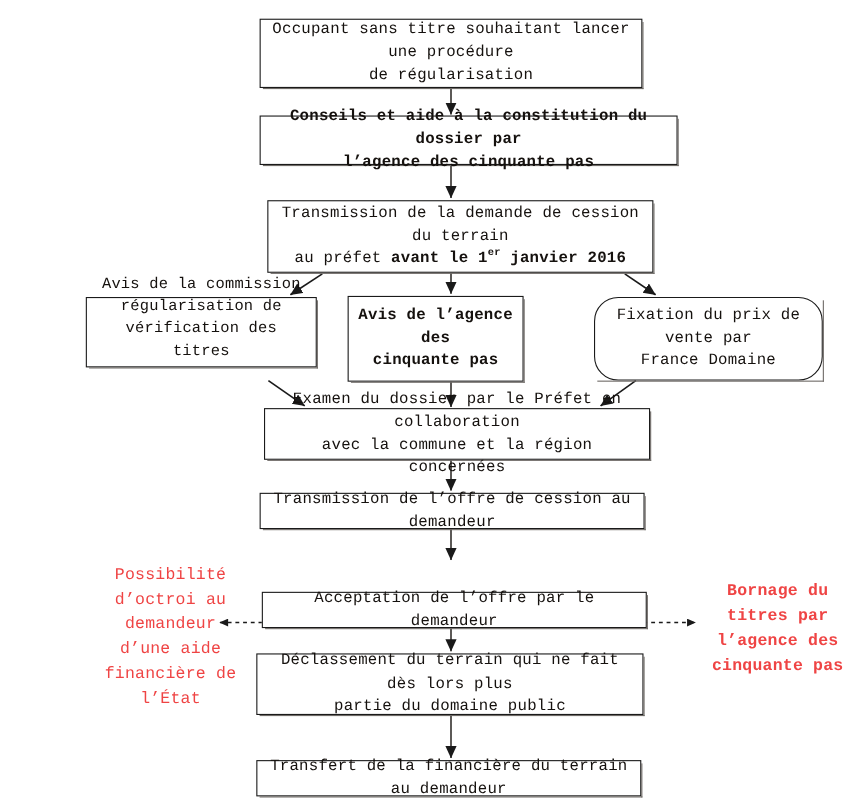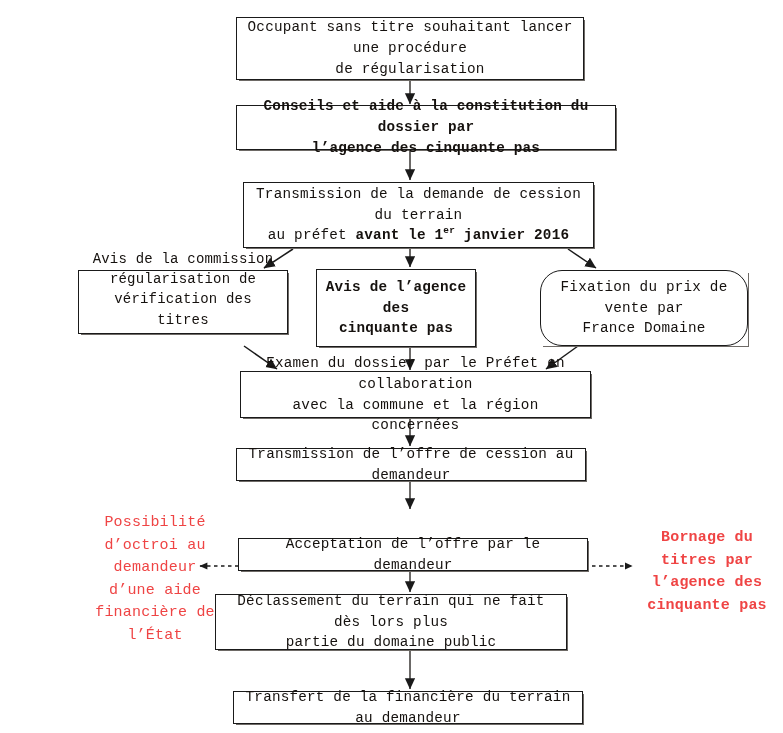--- a/index.html
+++ b/index.html
@@ -172,21 +172,21 @@
       <span>avec la commune et la région  concernées</span>
     </span>
   </div>
 
   <div class="node" style="left:238px; top:511px; width:350px; height:33px;margin-top:27px;">
     <span class="txt">
       <span>Acceptation  de l’offre  par le demandeur</span>
     </span>
   </div>
 
-  <div class="node" style="left:215px; top:594px; width:352px; height:56px;justify-content:center;">
+  <div class="node" style="left:233px; top:594px; width:352px; height:56px;justify-content:center;">
     <span class="txt">
       <span>Déclassement  du terrain qui ne fait dès lors plus</span><br>
       <span>partie du domaine public</span>
     </span>
   </div>
 
   <div class="node" style="left:233px; top:691px; width:350px; height:33px;">
     <span class="txt">
       <span>Transfert  de la financière  du terrain au demandeur</span>
     </span>

